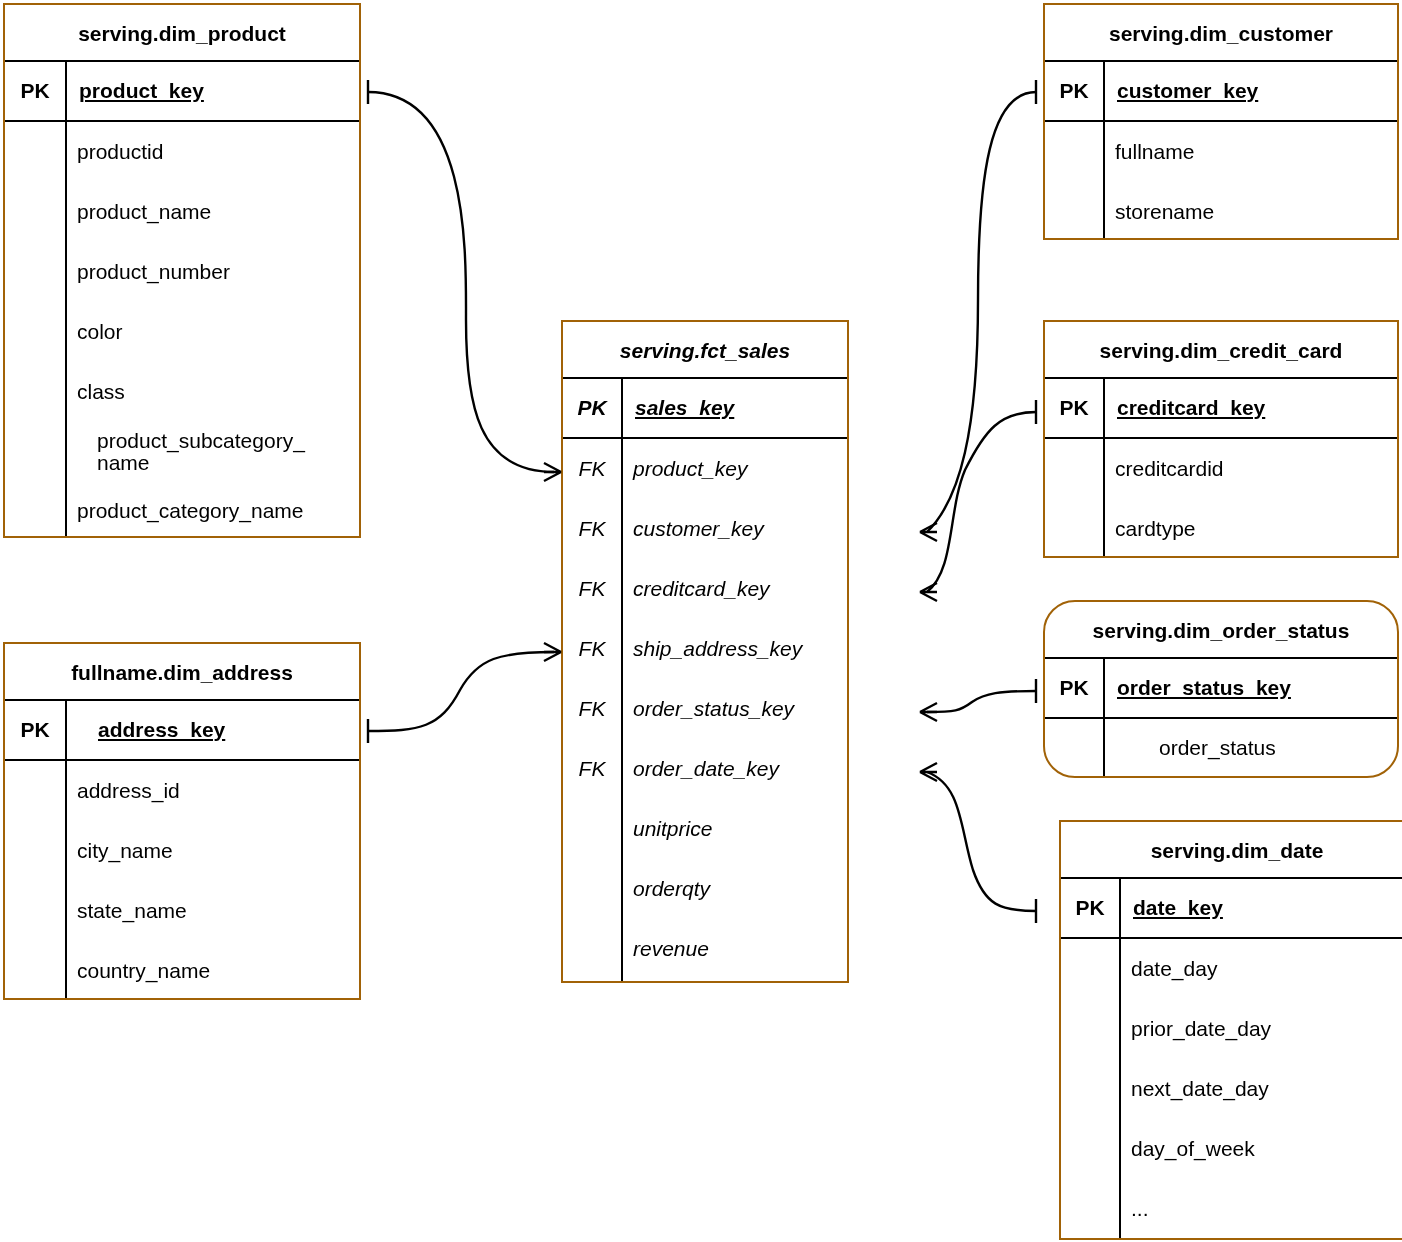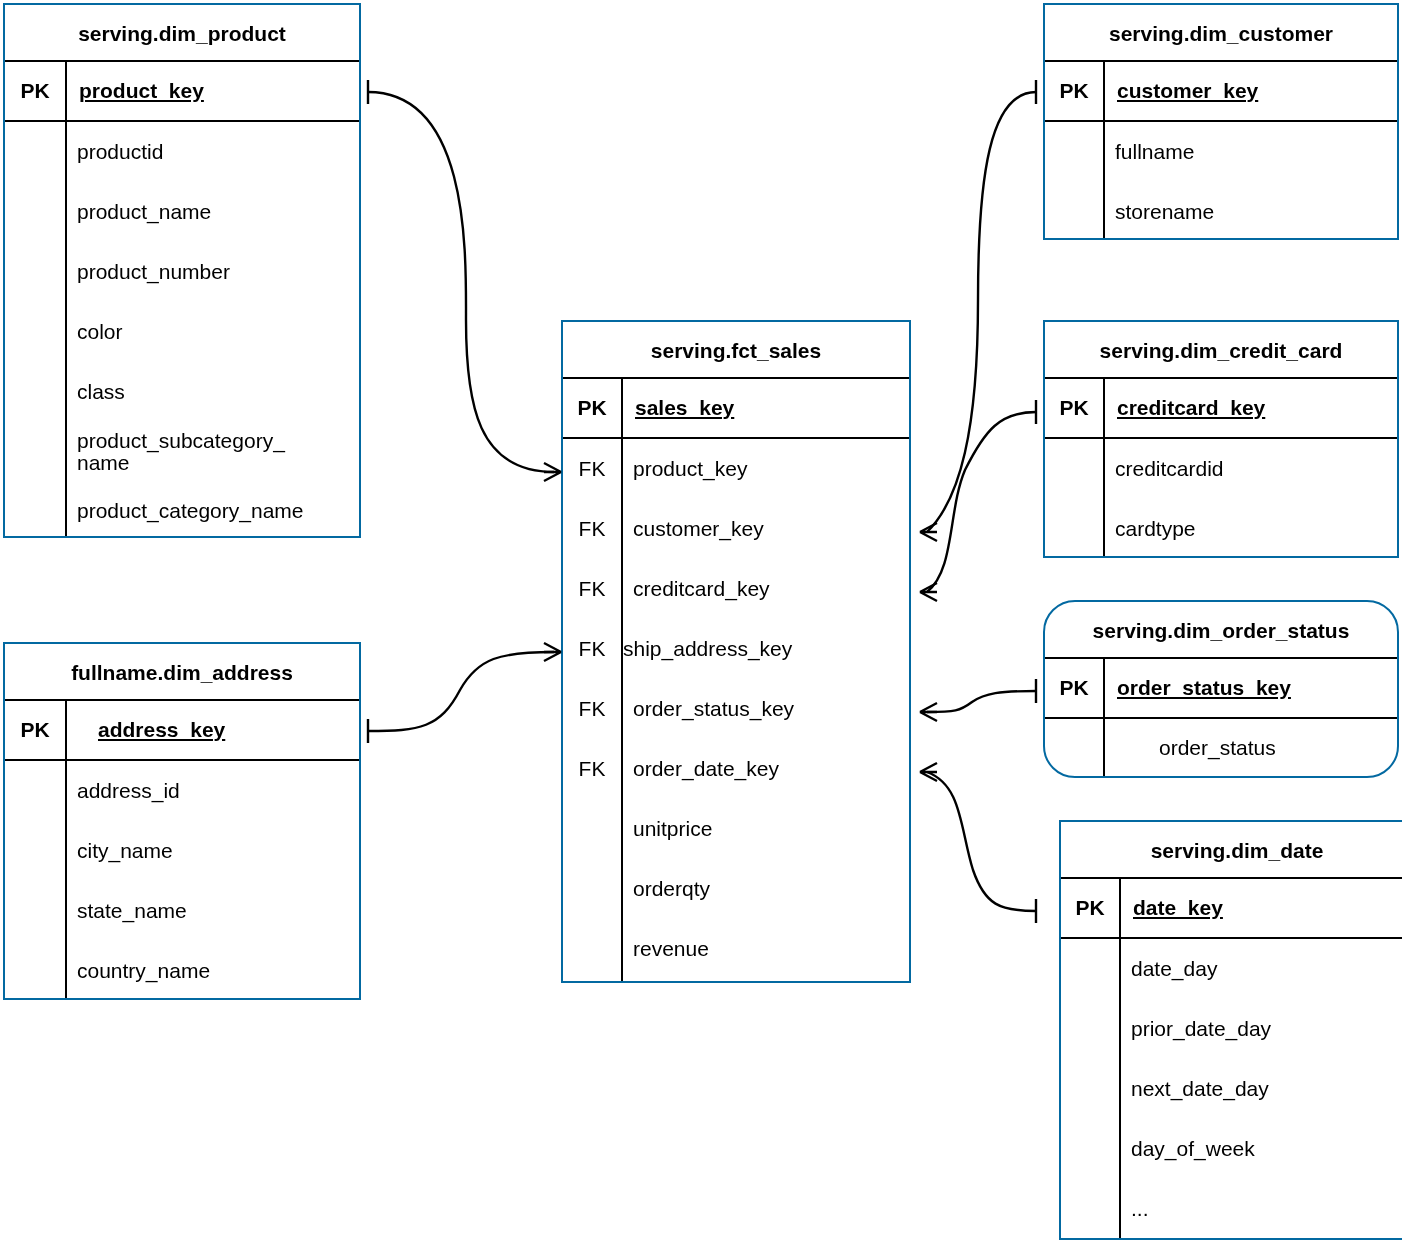--- a/index.html
+++ b/index.html
@@ -13,21 +13,21 @@
     width: 1402px;
     height: 1242px;
     background: #ffffff;
     font-family: "Liberation Sans", sans-serif;
     color: #000000;
     overflow: hidden;
   }
   .entity {
     position: absolute;
     box-sizing: border-box;
-    border: 2px solid #0369a1;
+    border: 2px solid #a16207;
     background: #ffffff;
   }
   .entity-title {
     box-sizing: border-box;
     height: 57px;
     line-height: 57px;
     text-align: center;
     font-weight: bold;
     font-size: 21px;
     border-bottom: 2px solid #000000;
@@ -127,21 +127,21 @@
       </div>
       <div class="row" style="height:60px;">
         <div class="namecell" style="left:60px; border-left:none;">product_number</div>
       </div>
       <div class="row" style="height:60px;">
         <div class="namecell" style="left:60px; border-left:none;">color</div>
       </div>
       <div class="row" style="height:60px;">
         <div class="namecell" style="left:60px; border-left:none;">class</div>
       </div>
-      <div class="row" style="height:64px;">
+      <div class="row" style="height:64px;margin-left:20px;">
         <div class="namecell wrap" style="left:60px; border-left:none; white-space:pre-line; padding-top:8px;">product_subcategory_
 name</div>
       </div>
       <div class="row" style="height:50px;">
         <div class="namecell" style="left:60px; border-left:none;">product_category_name</div>
       </div>
     </div>
   </div>
 
   <div class="entity" style="left:3px; top:642px; width:358px; height:358px;">
@@ -160,21 +160,21 @@
       </div>
       <div class="row">
         <div class="namecell" style="left:60px; border-left:none;">state_name</div>
       </div>
       <div class="row">
         <div class="namecell" style="left:60px; border-left:none;">country_name</div>
       </div>
     </div>
   </div>
 
-  <div class="entity" style="left:561px; top:320px; width:350px; height:663px;">
+  <div class="entity" style="left:561px; top:320px; width:288px; height:663px;font-style:italic;">
     <div class="entity-title">serving.fct_sales</div>
     <div class="pk-row">
       <div class="keycell pk" style="width:58px;">PK</div>
       <div class="namecell keyname" style="left:58px;">sales_key</div>
     </div>
     <div class="attr-body" style="height:542px;">
       <div class="divider" style="left:58px;"></div>
       <div class="row">
         <div class="keycell" style="width:58px;">FK</div>
         <div class="namecell" style="left:58px; border-left:none;">product_key</div>
@@ -182,21 +182,21 @@
       <div class="row">
         <div class="keycell" style="width:58px;">FK</div>
         <div class="namecell" style="left:58px; border-left:none;">customer_key</div>
       </div>
       <div class="row">
         <div class="keycell" style="width:58px;">FK</div>
         <div class="namecell" style="left:58px; border-left:none;">creditcard_key</div>
       </div>
       <div class="row">
         <div class="keycell" style="width:58px;">FK</div>
-        <div class="namecell" style="left:48px; border-left:none;text-align:right;">ship_address_key</div>
+        <div class="namecell" style="left:58px; border-left:none;text-align:right;">ship_address_key</div>
       </div>
       <div class="row">
         <div class="keycell" style="width:58px;">FK</div>
         <div class="namecell" style="left:58px; border-left:none;">order_status_key</div>
       </div>
       <div class="row">
         <div class="keycell" style="width:58px;">FK</div>
         <div class="namecell" style="left:58px; border-left:none;">order_date_key</div>
       </div>
       <div class="row">

